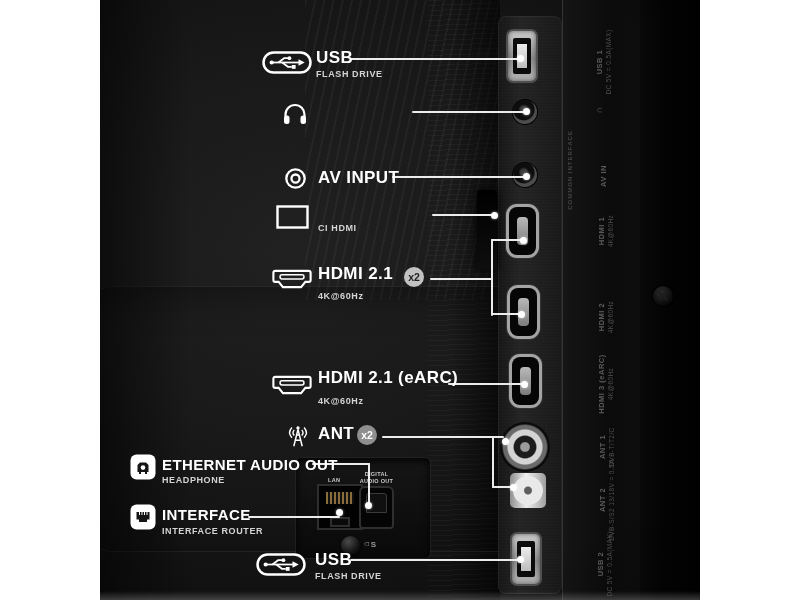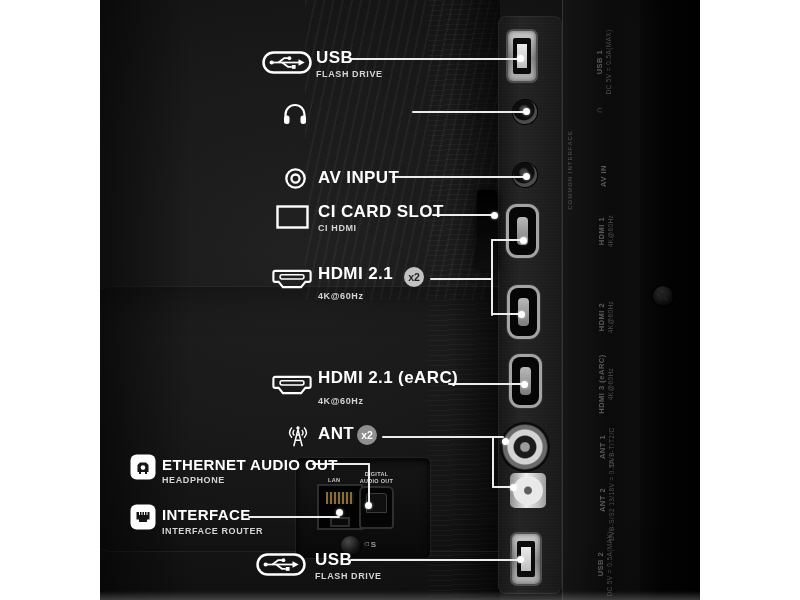--- a/index.html
+++ b/index.html
@@ -181,21 +181,20 @@
 
     <svg class="abs ic" style="left:184px;top:167px" width="23" height="23" viewBox="0 0 24 24">
       <circle cx="12" cy="12" r="9.6" fill="none" stroke="#fff" stroke-width="2.4"></circle>
       <circle cx="12" cy="12" r="4.2" fill="none" stroke="#fff" stroke-width="2.4"></circle>
     </svg>
     <div class="abs t" style="left:218px;top:168px">AV INPUT</div>
 
     <svg class="abs ic" style="left:176px;top:205px" width="33" height="24" viewBox="0 0 33 24">
       <rect x="1.5" y="1.5" width="30" height="21" fill="none" stroke="#fff" stroke-width="2.4"></rect>
     </svg>
-    <div class="abs t" style="left:218px;top:202px">CI CARD SLOT</div>
     <div class="abs s" style="left:218px;top:223px">CI HDMI</div>
 
     <svg class="abs ic" style="left:171px;top:267px" width="42" height="25" viewBox="0 0 44 25">
       <path d="M4.5,3.5 H39.5 Q41.5,3.5 41.5,5.5 V13 Q41.5,15 39.5,15 H36 L31.5,20.5 H12.5 L8,15 H4.5 Q2.5,15 2.5,13 V5.5 Q2.5,3.5 4.5,3.5 Z" fill="none" stroke="#fff" stroke-width="2.2"></path>
       <rect x="9.5" y="7.5" width="25" height="4.5" rx="2" fill="none" stroke="#fff" stroke-width="1.6"></rect>
     </svg>
     <div class="abs t" style="left:218px;top:264px">HDMI 2.1</div>
     <div class="abs badge light" style="left:304px;top:267px">x2</div>
     <div class="abs s" style="left:218px;top:291px">4K@60Hz</div>
 

